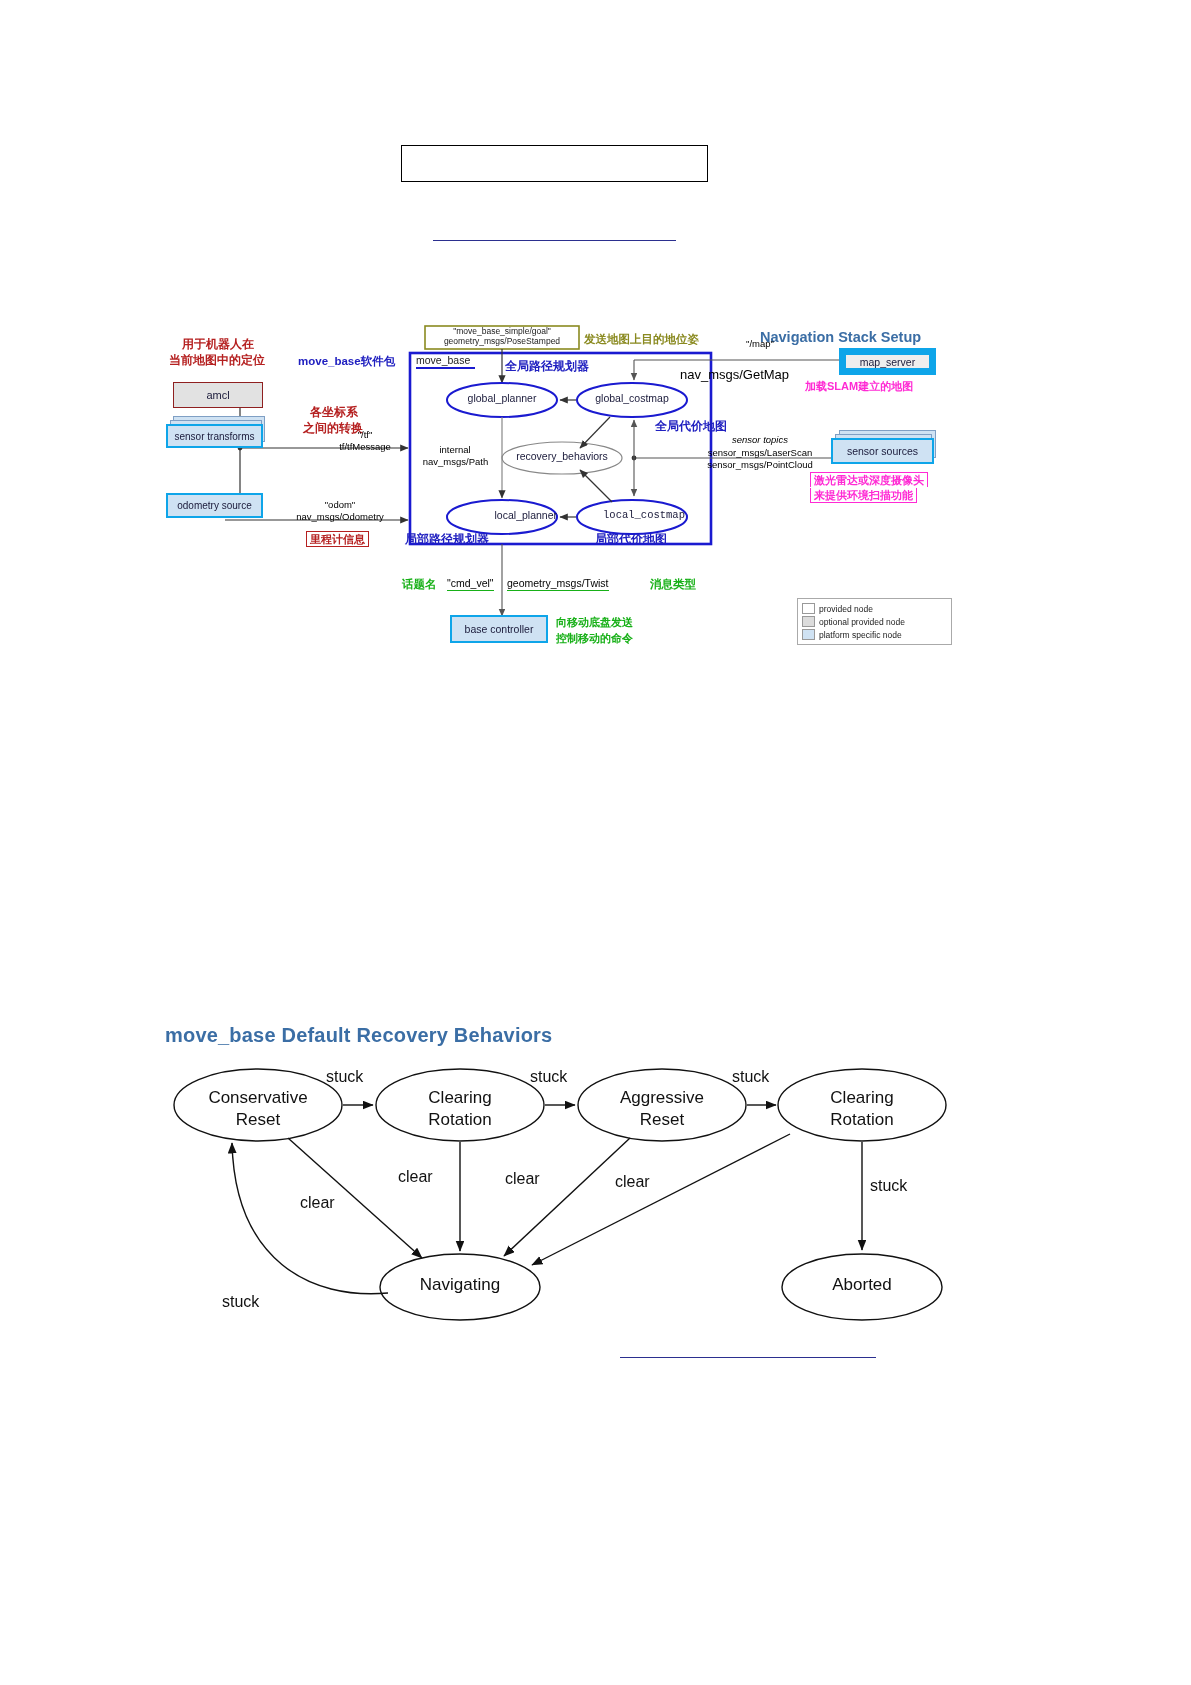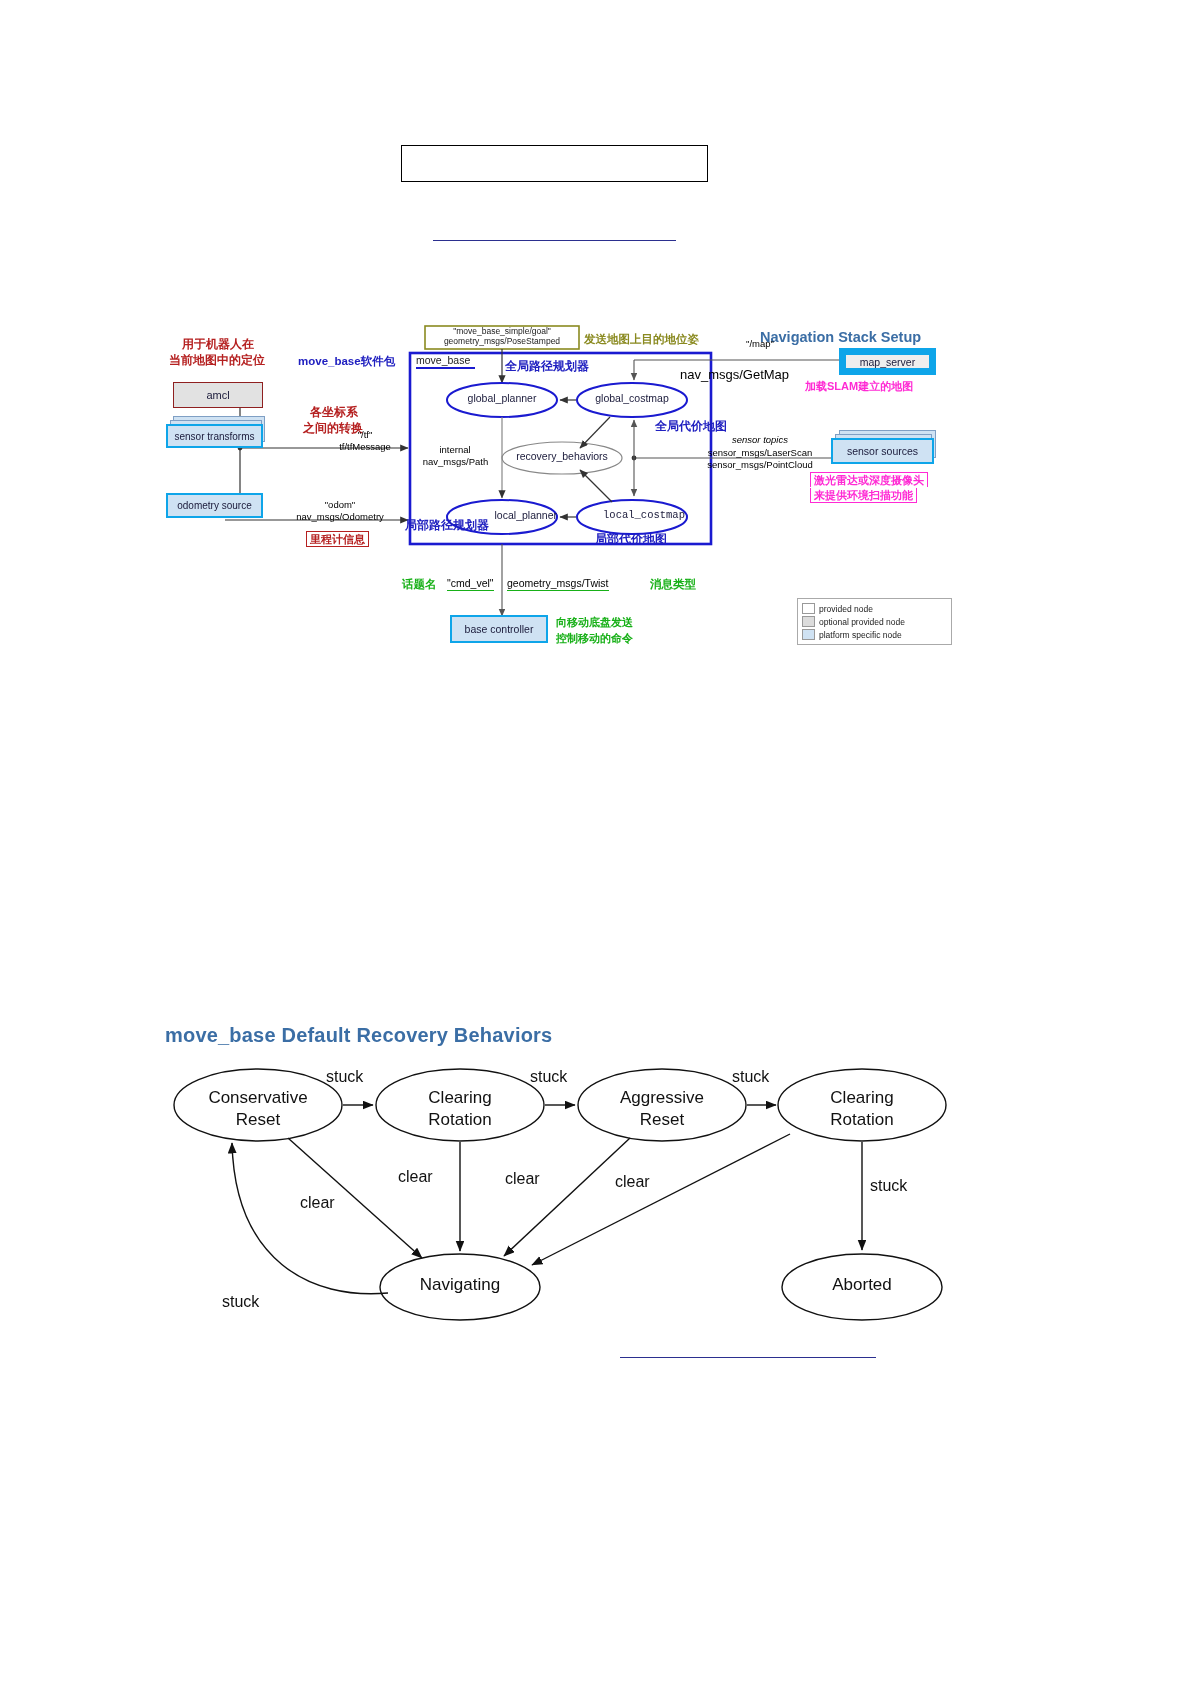--- a/index.html
+++ b/index.html
@@ -171,21 +171,21 @@
     <div class="lbl t-olive" style="left:424px;top:13px;font-size:11.5px;font-weight:bold;">发送地图上目的地位姿</div>
 
     <div class="lbl t-red" style="left:22px;top:18px;font-size:12px;">用于机器人在</div>
     <div class="lbl t-red" style="left:9px;top:34px;font-size:12px;">当前地图中的定位</div>
 
     <div class="lbl t-red" style="left:150px;top:86px;font-size:12px;">各坐标系</div>
     <div class="lbl t-red" style="left:143px;top:102px;font-size:12px;">之间的转换</div>
 
     <div class="lbl t-blue" style="left:345px;top:40px;font-size:12px;">全局路径规划器</div>
     <div class="lbl t-blue" style="left:447px;top:100px;font-size:12px;margin-left:48px;">全局代价地图</div>
-    <div class="lbl t-blue" style="left:245px;top:199px;font-size:12px;">局部路径规划器</div>
+    <div class="lbl t-blue" style="left:245px;top:213px;font-size:12px;">局部路径规划器</div>
     <div class="lbl t-blue" style="left:435px;top:213px;font-size:12px;">局部代价地图</div>
 
     <div class="lbl t-red" style="left:146px;top:211px;font-size:11px;border:1px solid #b52020;padding:1px 3px;background:#fff;">里程计信息</div>
 
     <div class="lbl t-pink" style="left:645px;top:60px;font-size:11px;">加载SLAM建立的地图</div>
 
     <div class="lbl t-pink" style="left:650px;top:152px;font-size:11px;border:1px solid #ff2ad4;border-bottom:none;padding:1px 3px;background:#fff;">激光雷达或深度摄像头</div>
     <div class="lbl t-pink" style="left:650px;top:168px;font-size:11px;border:1px solid #ff2ad4;border-top:none;padding:1px 3px;background:#fff;">来提供环境扫描功能</div>
 
     <div class="lbl" style="left:160px;top:110px;width:90px;text-align:center;font-size:9.5px;">"/tf"</div>

